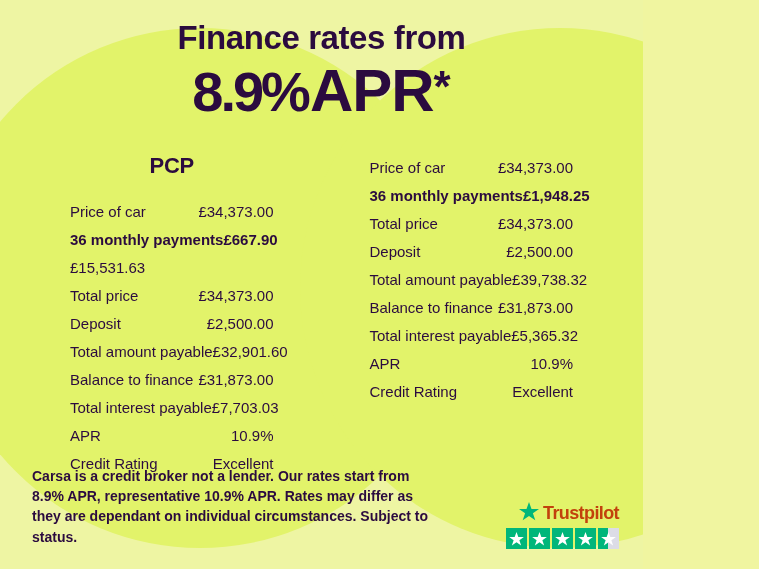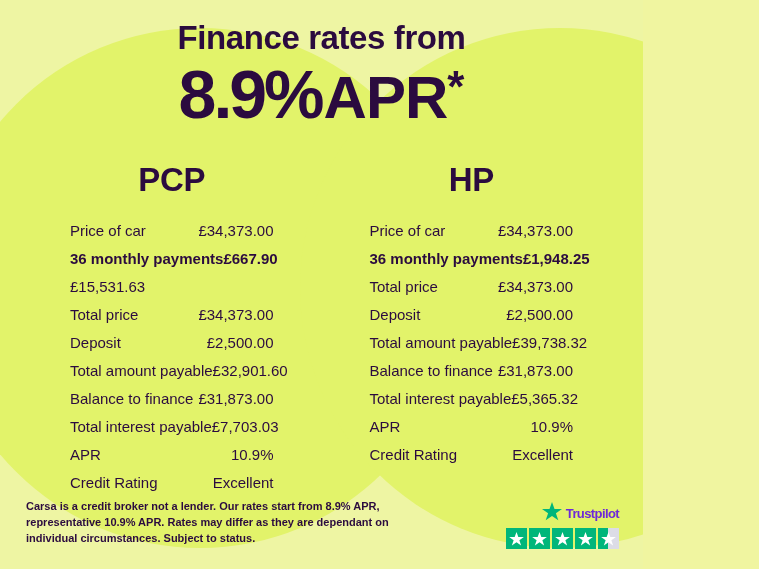--- a/index.html
+++ b/index.html
@@ -55,21 +55,21 @@
   }
   .bigrate {
     text-align: center;
     color: #2b0b3f;
     font-weight: bold;
     line-height: 0.95;
     margin-top: 6px;
     white-space: nowrap;
   }
   .bigrate .num {
-    font-size: 68px;
+    font-size: 56px;
     letter-spacing: -3px;
     text-align: center;
   }
   .bigrate .apr {
     font-size: 60px;
     letter-spacing: -1px;
     margin-left: 2px;
   }
   .bigrate .star {
     font-size: 44px;
@@ -84,21 +84,21 @@
     box-sizing: border-box;
   }
   .col {
     width: 50%;
     box-sizing: border-box;
     padding: 0 48px;
   }
   .col-title {
     text-align: center;
     color: #2b0b3f;
-    font-size: 33px;
+    font-size: 22px;
     font-weight: bold;
     margin-bottom: 18px;
     letter-spacing: -0.3px;
   }
   .row {
     display: flex;
     justify-content: space-between;
     align-items: baseline;
     color: #2b0b3f;
     font-size: 15px;
@@ -117,44 +117,44 @@
   }
   .footer {
     position: absolute;
     left: 0;
     bottom: 0;
     width: 100%;
     height: 72px;
   }
   .disclaimer {
     position: absolute;
-    left: 26px;
+    left: 32px;
     bottom: 22px;
     color: #2b0b3f;
-    font-size: 11px;
+    font-size: 14px;
     line-height: 1.45;
     max-width: 400px;
     font-weight: bold;
   }
   .trustpilot {
     position: absolute;
     right: 24px;
     bottom: 20px;
     width: 118px;
   }
   .tp-head {
     display: flex;
     align-items: center;
     justify-content: flex-end;
     gap: 4px;
     margin-bottom: 3px;
   }
   .tp-name {
-    color: #6d28d9;
-    font-size: 13px;
+    color: #c2410c;
+    font-size: 18px;
     font-weight: bold;
     letter-spacing: -0.6px;
   }
   .tp-stars {
     display: flex;
     gap: 2px;
     justify-content: flex-end;
   }
   .tp-star {
     width: 21px;
@@ -226,21 +226,20 @@
           <span class="label">APR</span>
           <span class="value">10.9%</span>
         </div>
         <div class="row">
           <span class="label">Credit Rating</span>
           <span class="value">Excellent</span>
         </div>
       </div>
 
       <div class="col">
-        <div class="col-title">HP</div>
 
         <div class="row">
           <span class="label">Price of car</span>
           <span class="value">£34,373.00</span>
         </div>
         <div class="row bold">
           <span class="label">36 monthly payments</span>
           <span class="value">£1,948.25</span>
         </div>
         <div class="row">

